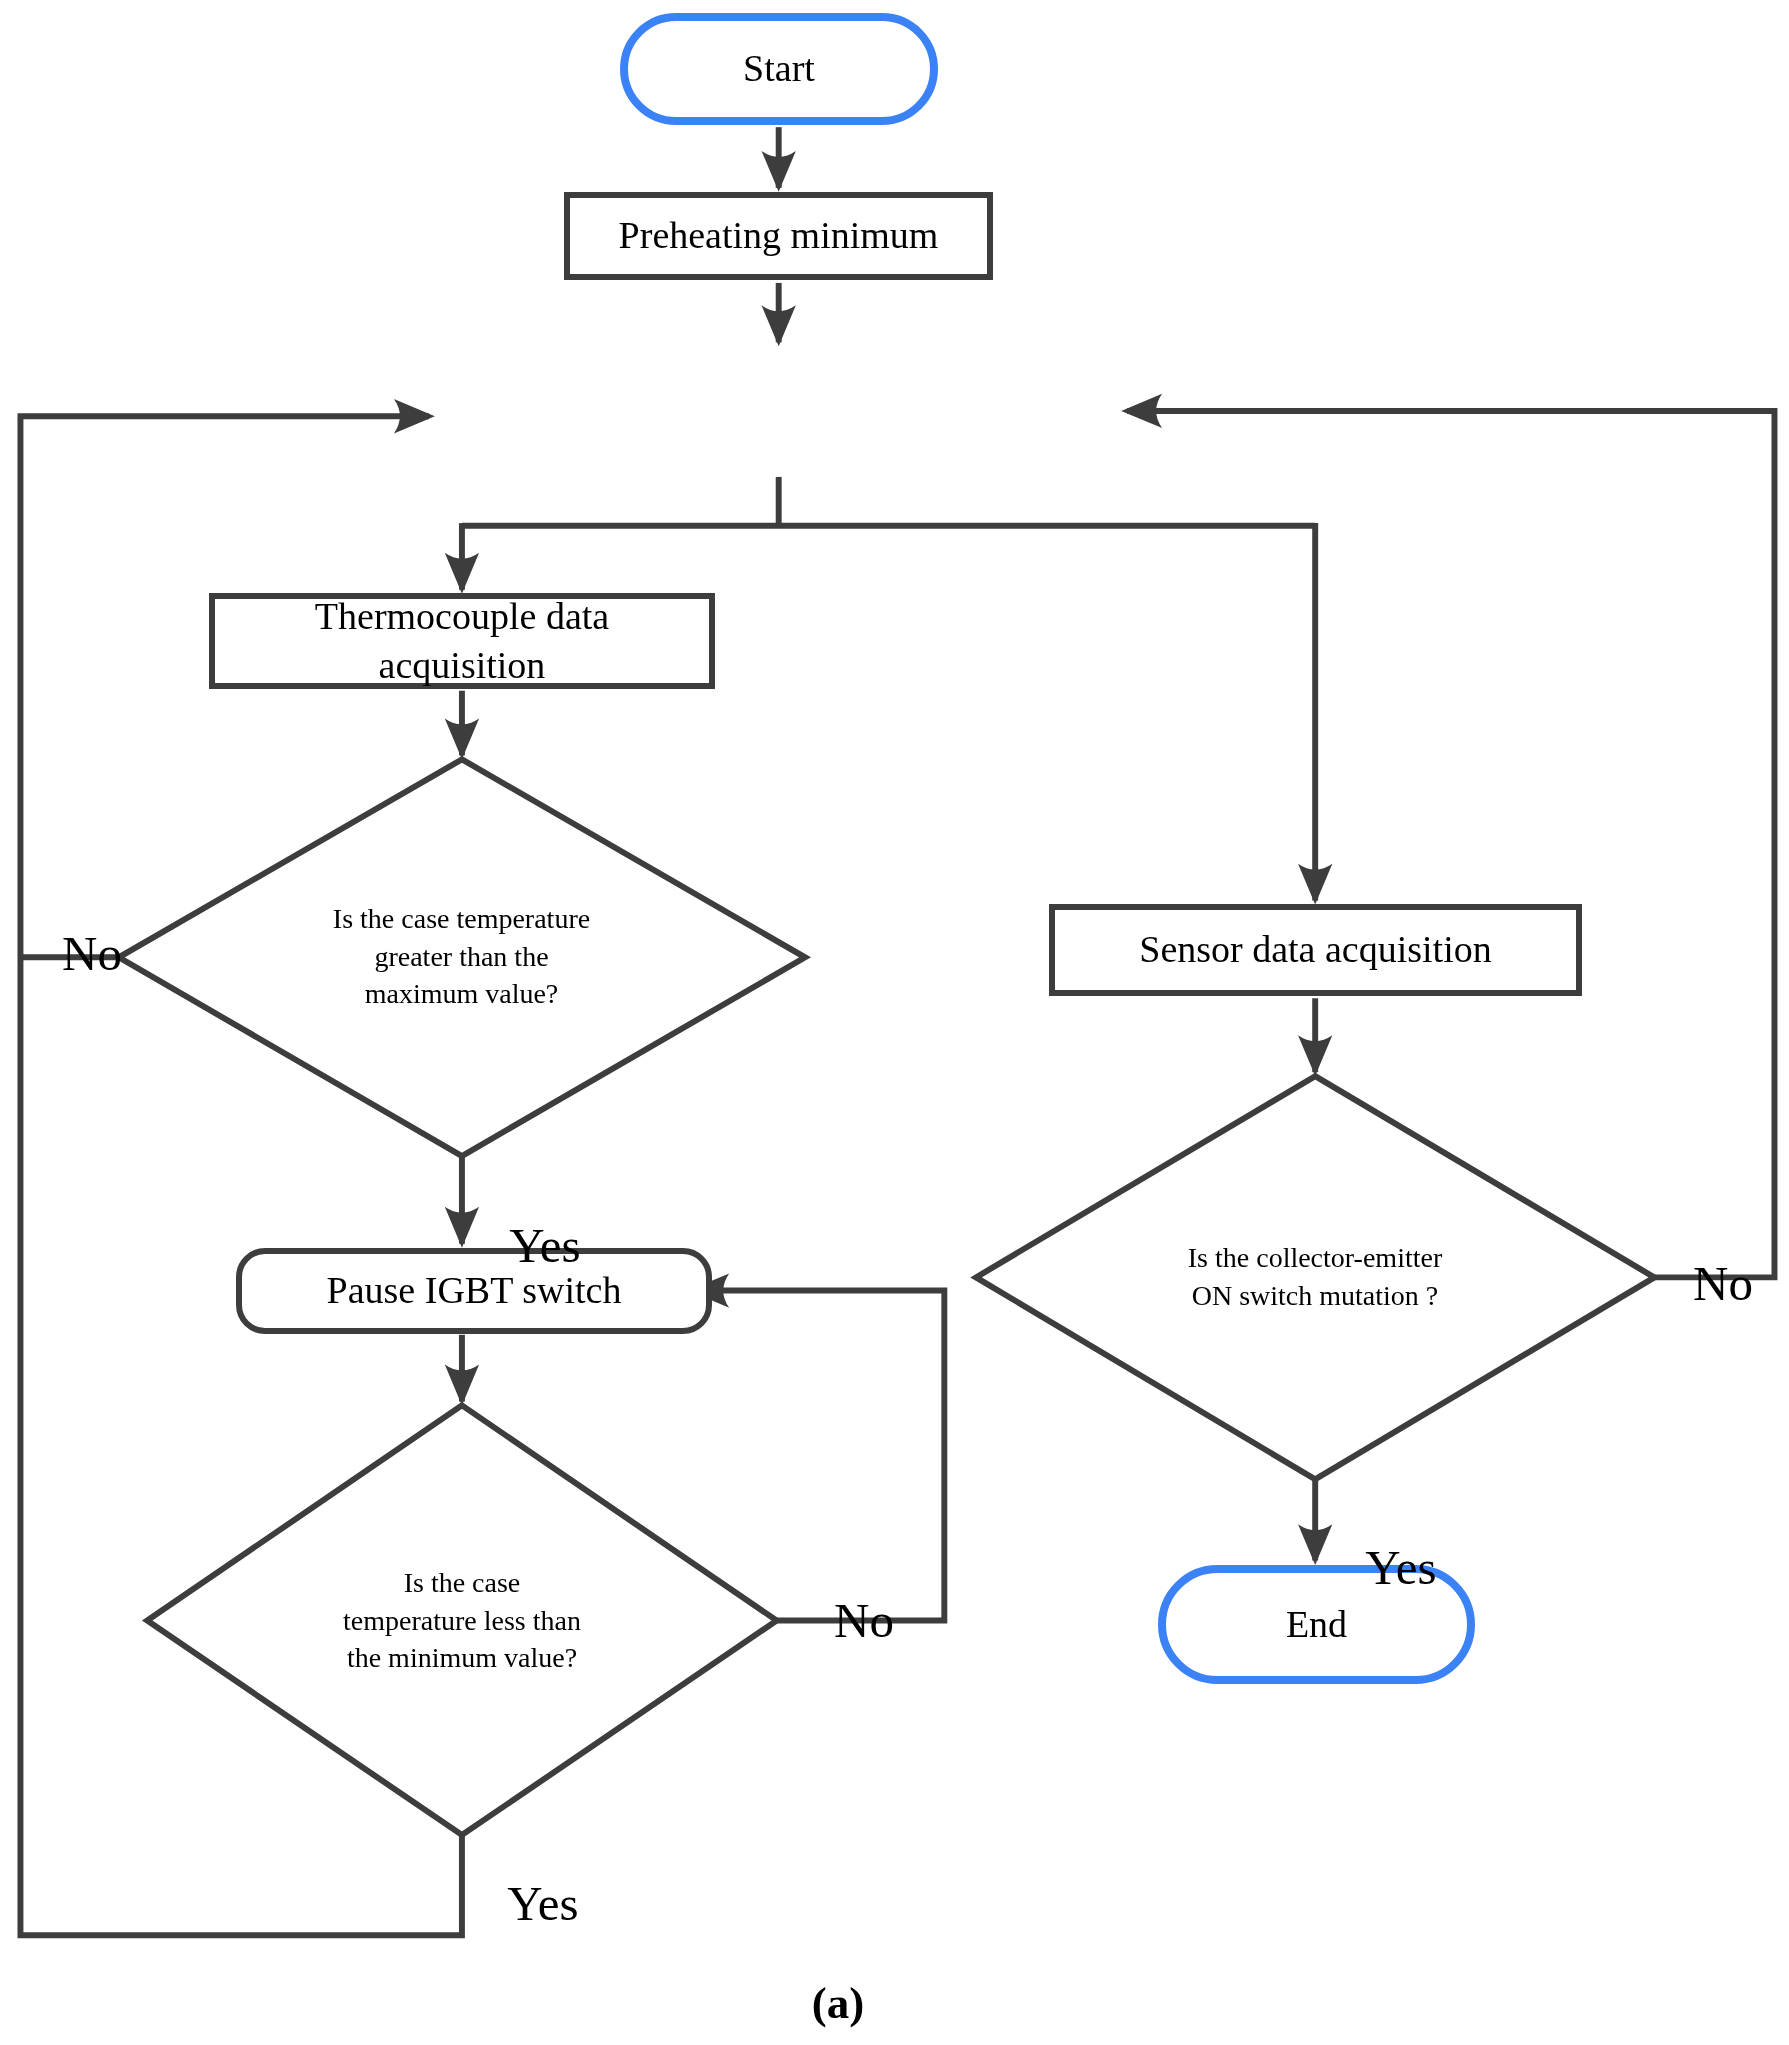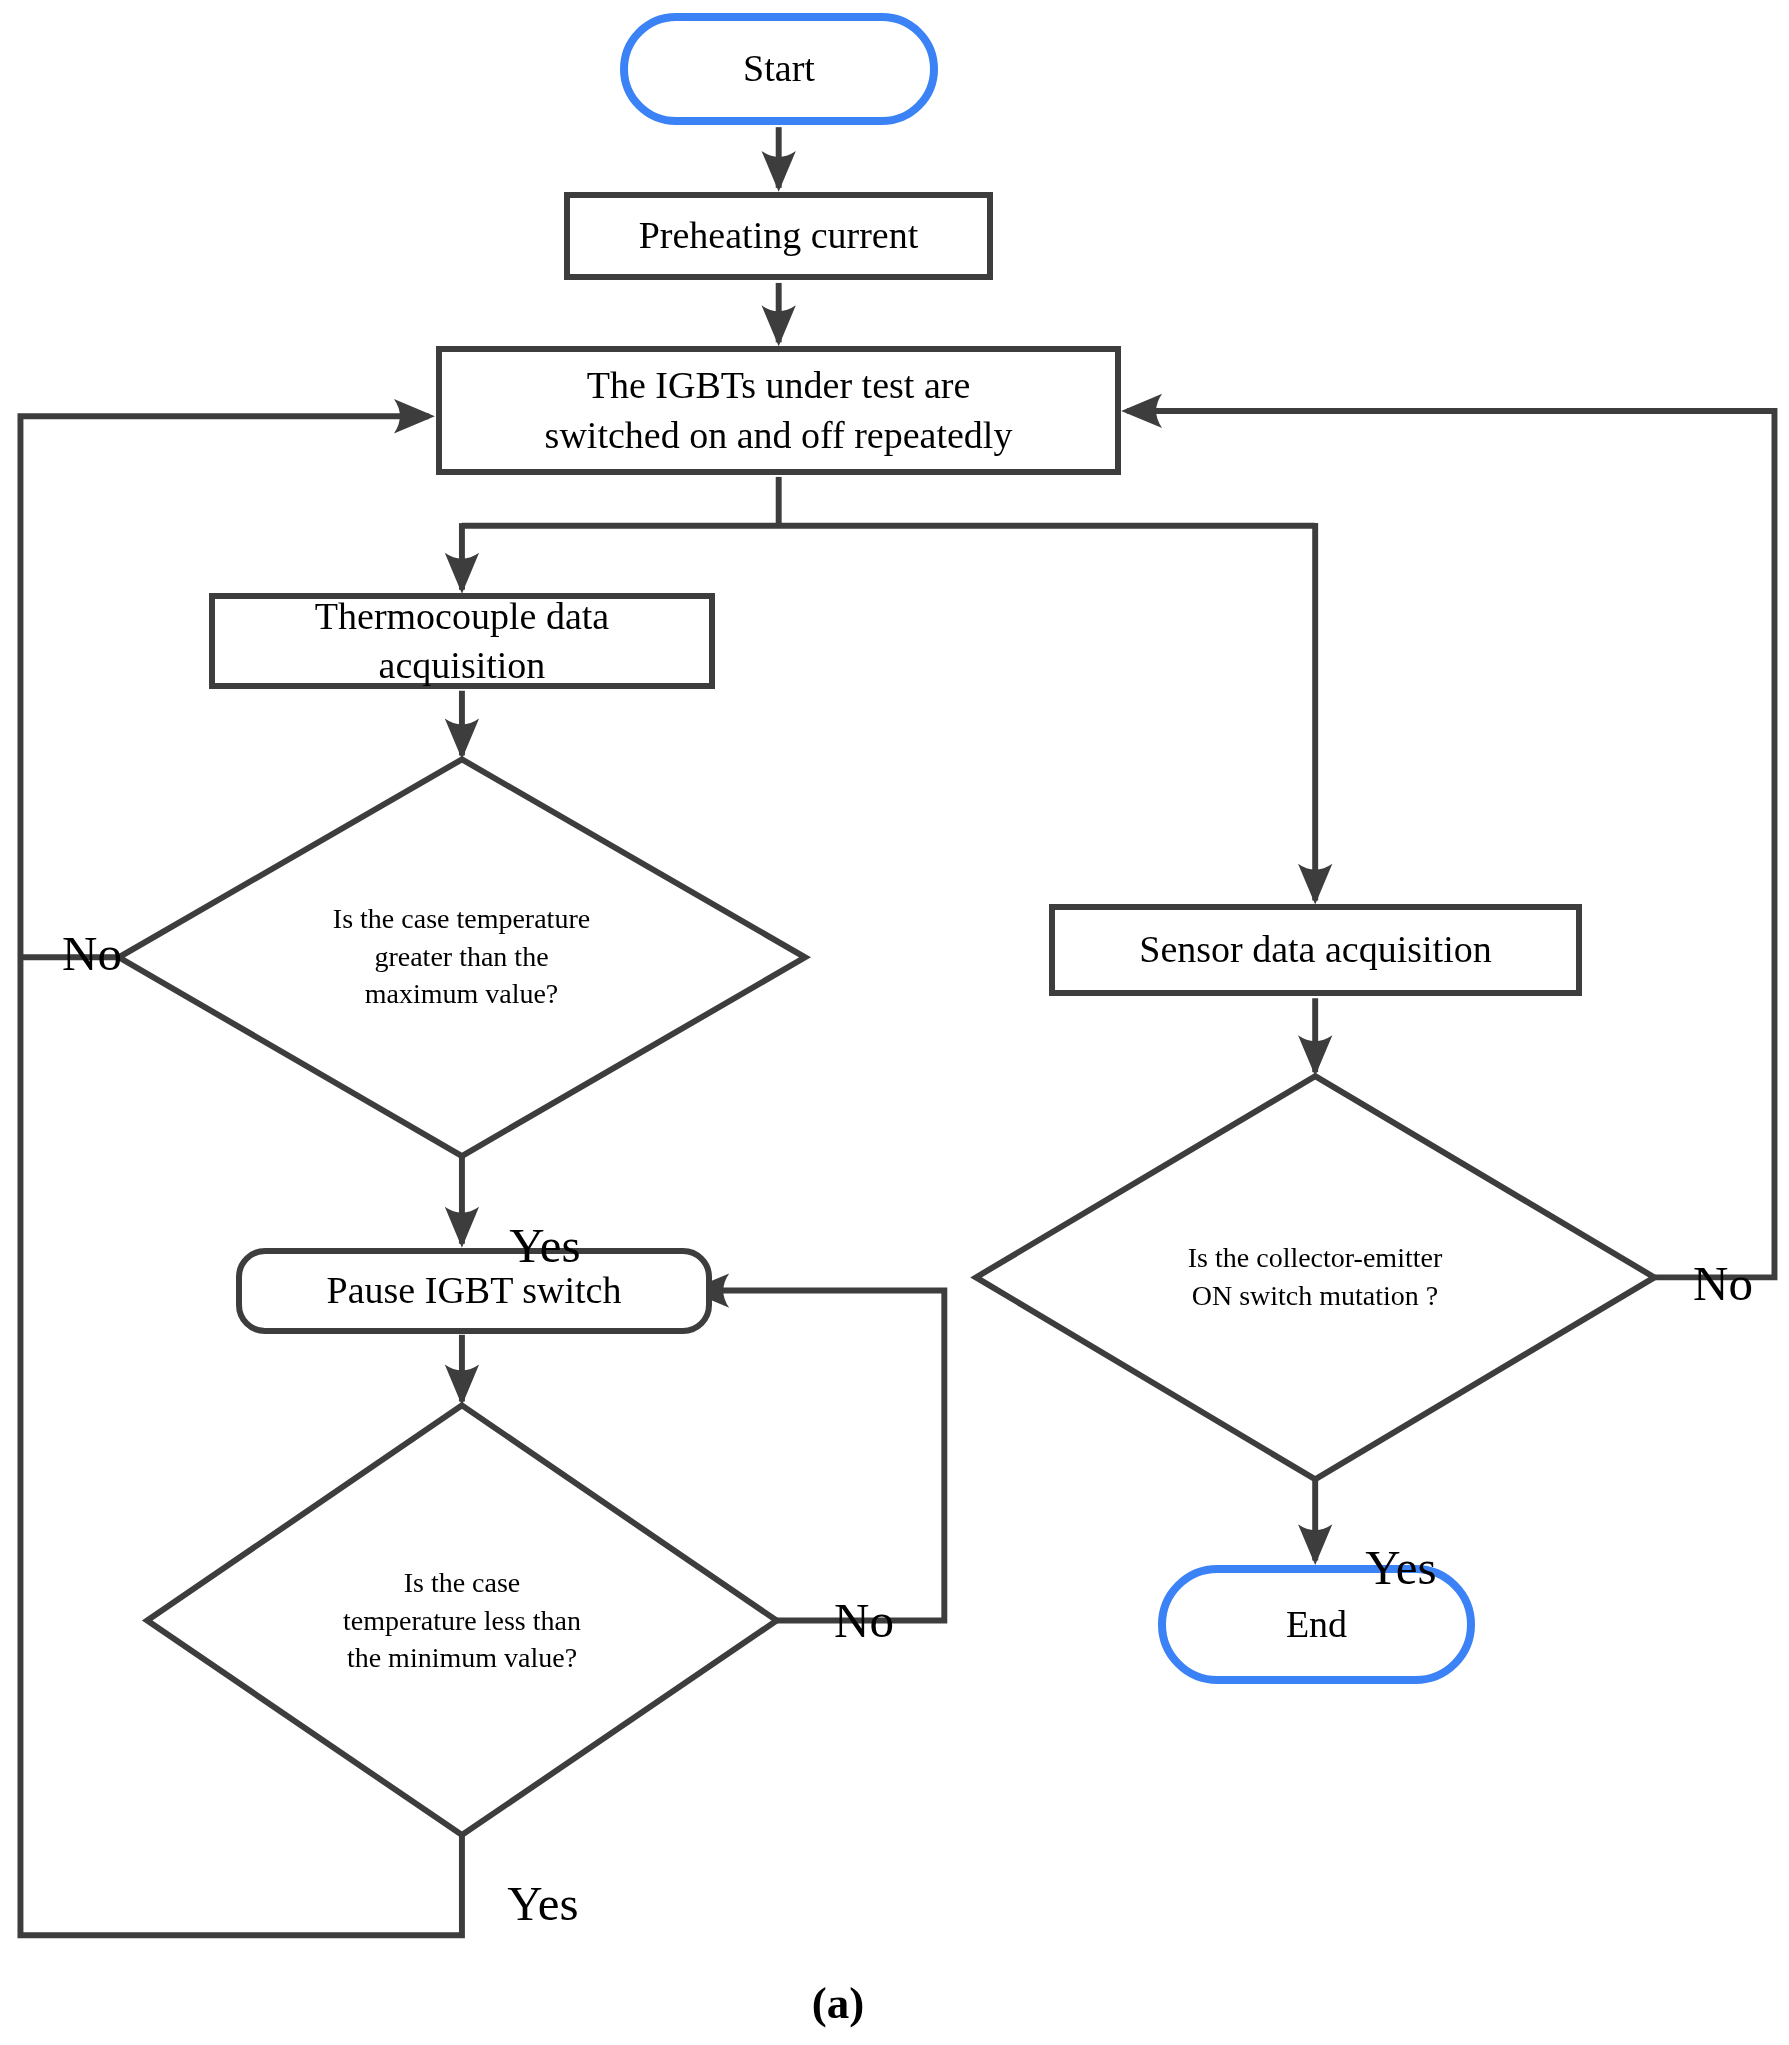--- a/index.html
+++ b/index.html
@@ -111,27 +111,23 @@
     <polygon class="decision-shape" points="700,1150 1220,1450 700,1751 180,1450"></polygon>
     <polygon class="decision-shape" points="700,2129 1177,2455 700,2780 223,2455"></polygon>
     <polygon class="decision-shape" points="1993,1630 2507,1935 1993,2241 1479,1935"></polygon>
   </svg>
 
   <div class="node terminator" style="left:620px; top:12.5px; width:318px; height:112px; border-radius:58px;">
     <span>Start</span>
   </div>
 
   <div class="node process" style="left:564px; top:192px; width:429px; height:88px;">
-    <span>Preheating current</span>
+    <span>Preheating minimum</span>
   </div>
 
-  <div class="node process" style="left:436px; top:346px; width:685px; height:129px;">
-    <span>The IGBTs under test are
-switched on and off repeatedly</span>
-  </div>
 
   <div class="node process" style="left:209px; top:593px; width:506px; height:96px;">
     <span>Thermocouple data
 acquisition</span>
   </div>
 
   <div class="node process" style="left:236px; top:1248px; width:476px; height:86px;border-radius:29px;">
     <span>Pause IGBT switch</span>
   </div>
 

